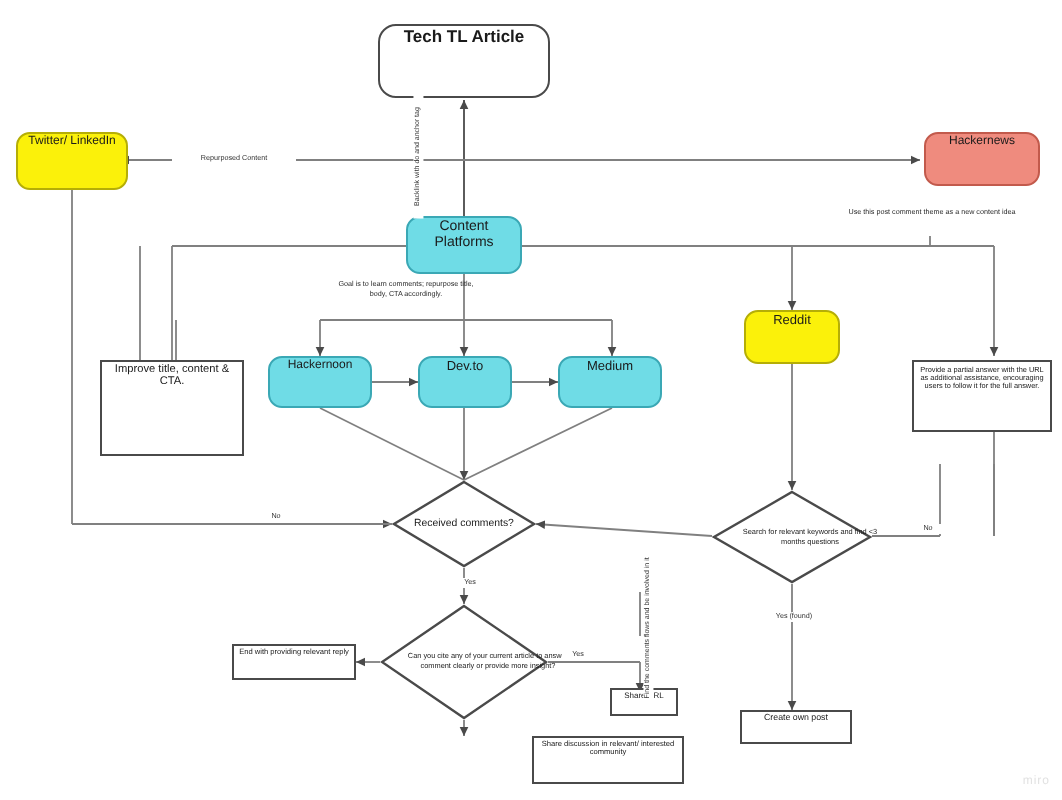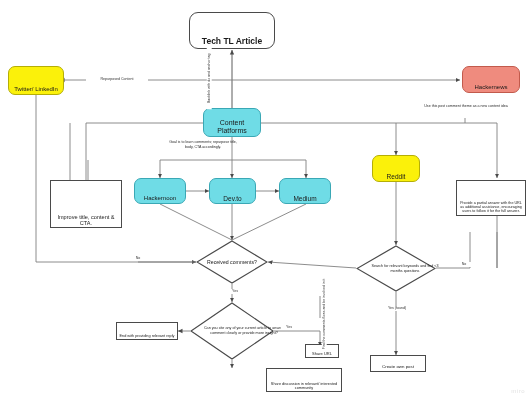--- a/index.html
+++ b/index.html
@@ -8,21 +8,21 @@
     background:#ffffff;
     font-family:"Liberation Sans", sans-serif;
     overflow:hidden;
   }
   #canvas{position:relative;width:531px;height:400px;}
   svg#wires{position:absolute;left:0;top:0;width:531px;height:400px;}
 
   .node{
     position:absolute;
     box-sizing:border-box;
-    display:flex;align-items:flex-end;justify-content:center;
+    display:flex;align-items:flex-start;justify-content:center;
     text-align:center;
     line-height:1.12;
     color:#1a1a1a;
     z-index:5;
     padding:1px 2px;
   }
   .rounded{border-radius:7px;border:1px solid #6b6b6b;}
   .rect{border:1.2px solid #4a4a4a;background:#ffffff;}
 
   .n-terminal{background:#ffffff;border:1.2px solid #4a4a4a;border-radius:9px;font-size:8.5px;font-weight:bold;}

